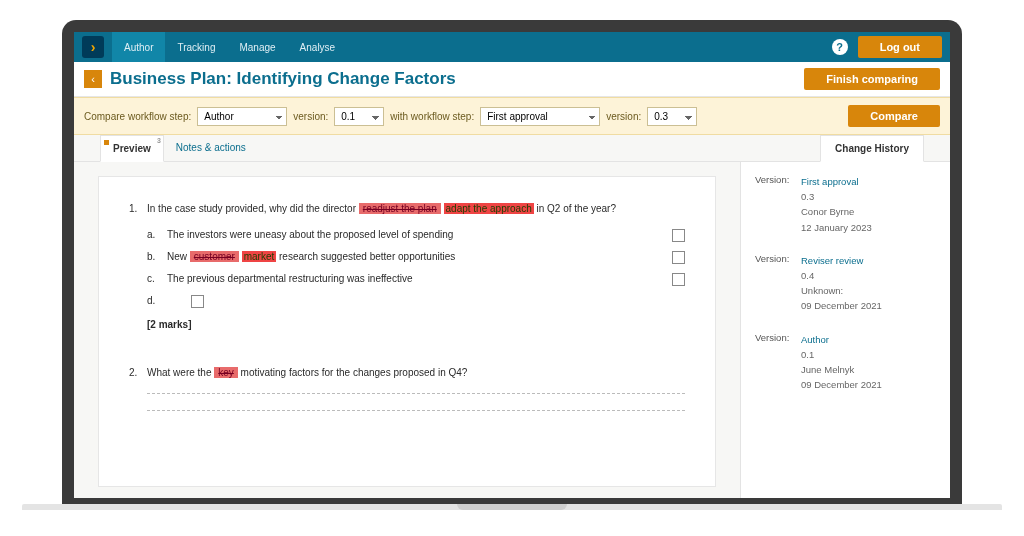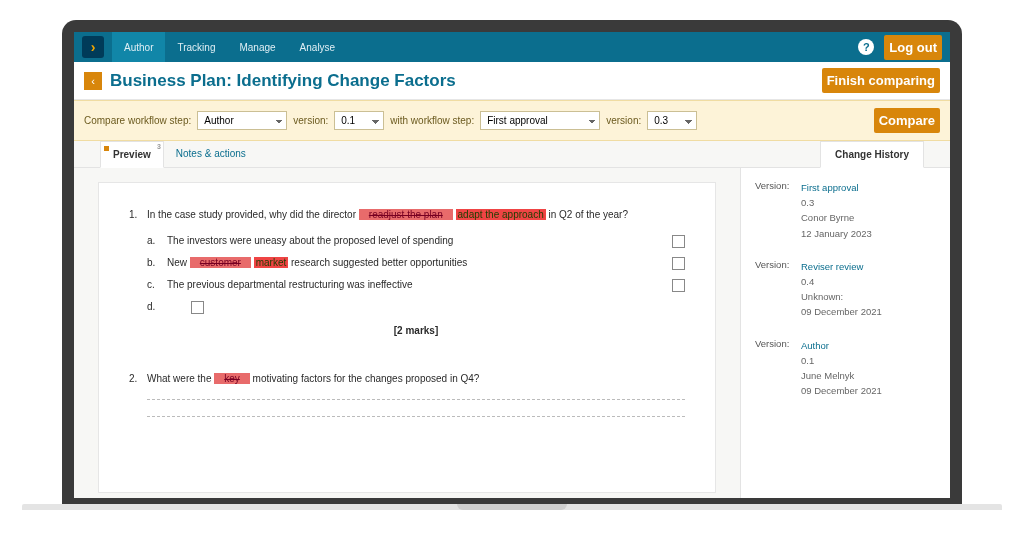--- a/index.html
+++ b/index.html
@@ -9,21 +9,21 @@
   .laptop-base::before{content:"";position:absolute;left:50%;transform:translateX(-50%);top:0;width:110px;height:6px;background:#cfcfcf;border-radius:0 0 6px 6px}
   .screen{width:100%;height:100%;background:#fff;overflow:hidden;font-size:10px;color:#333}
   
   .topbar{height:30px;background:#0b6e8e;display:flex;align-items:center;padding:0 8px;color:#fff}
   .logo{width:22px;height:22px;border-radius:3px;background:#003b59;display:flex;align-items:center;justify-content:center;color:#f0a500;font-weight:bold;font-size:14px;margin-right:8px}
   .navtabs{display:flex;height:100%}
   .navtab{padding:0 12px;display:flex;align-items:center;font-size:10px;color:#dfeef4;cursor:pointer}
   .navtab.active{background:#1186a8}
   .spacer{flex:1}
   .help{width:16px;height:16px;border-radius:50%;background:#fff;color:#0b6e8e;display:flex;align-items:center;justify-content:center;font-weight:bold;font-size:11px;margin-right:10px;cursor:pointer}
-  .btn-orange{background:#d8860b;color:#fff;border:none;padding:5px 5px;font-size:13px;font-weight:600;cursor:pointer;border-radius:2px}
+  .btn-orange{background:#d8860b;color:#fff;border:none;padding:5px 22px;font-size:11px;font-weight:600;cursor:pointer;border-radius:2px}
   
   .titlebar{background:#fff;border-bottom:1px solid #e6e6e6;display:flex;align-items:center;padding:6px 10px}
   .back-sq{width:18px;height:18px;background:#d8860b;color:#fff;display:flex;align-items:center;justify-content:center;font-size:11px;margin-right:8px;cursor:pointer}
   .page-title{color:#0b6e8e;font-size:17px;font-weight:600}
   
   .comparebar{background:#fdf3d8;border-top:1px solid #f0dca2;border-bottom:1px solid #f0dca2;padding:7px 10px;display:flex;align-items:center;gap:6px;font-size:10px;color:#6b5a1f}
   .comparebar label{white-space:nowrap}
   .sel{background:#fff;border:1px solid #cbbf94;padding:3px 18px 3px 6px;font-size:10px;min-width:90px;appearance:none;background-image:linear-gradient(45deg,transparent 50%,#666 50%),linear-gradient(135deg,#666 50%,transparent 50%);background-position:right 7px top 8px,right 3px top 8px;background-size:4px 4px;background-repeat:no-repeat;cursor:pointer}
   .sel.narrow{min-width:50px}
   
@@ -39,23 +39,23 @@
   .preview-pane{flex:1;padding:14px 24px;overflow:hidden}
   .paper{background:#fff;border:1px solid #e6e6e6;padding:24px 30px 10px;height:100%;overflow:hidden;color:#2a2a2a}
   .q{display:flex;margin-bottom:14px;line-height:1.6}
   .q-num{width:18px;flex-shrink:0}
   .q-body{flex:1}
   .options{margin:10px 0 6px}
   .opt{display:flex;align-items:center;margin:6px 0}
   .opt-letter{width:20px}
   .opt-text{flex:1}
   .opt-box{width:13px;height:13px;border:1px solid #888;margin-left:24px}
-  .del{background:#e86b6b;color:#702;text-decoration:line-through;padding:0 10px}
+  .del{background:#e86b6b;color:#702;text-decoration:line-through;padding:0 4px}
   .ins{background:#ef4444;color:#1d3e00;padding:0 2px}
-  .marks{text-align:center;font-weight:600;margin:8px 0 18px}
+  .marks{text-align:left;font-weight:600;margin:8px 0 18px}
   .blank-lines{border-top:1px dashed #bbb;border-bottom:1px dashed #bbb;height:18px;margin-top:12px}
   
   .history-pane{width:210px;background:#fff;border-left:1px solid #e3e3e3;padding:12px 14px;font-size:9.5px}
   .hist-item{display:flex;margin-bottom:18px}
   .hist-label{width:46px;color:#555}
   .hist-body{flex:1;line-height:1.6}
   .hist-step{color:#0b6e8e;font-weight:500}
   .hist-meta{color:#666}
 </style>
 </head>

